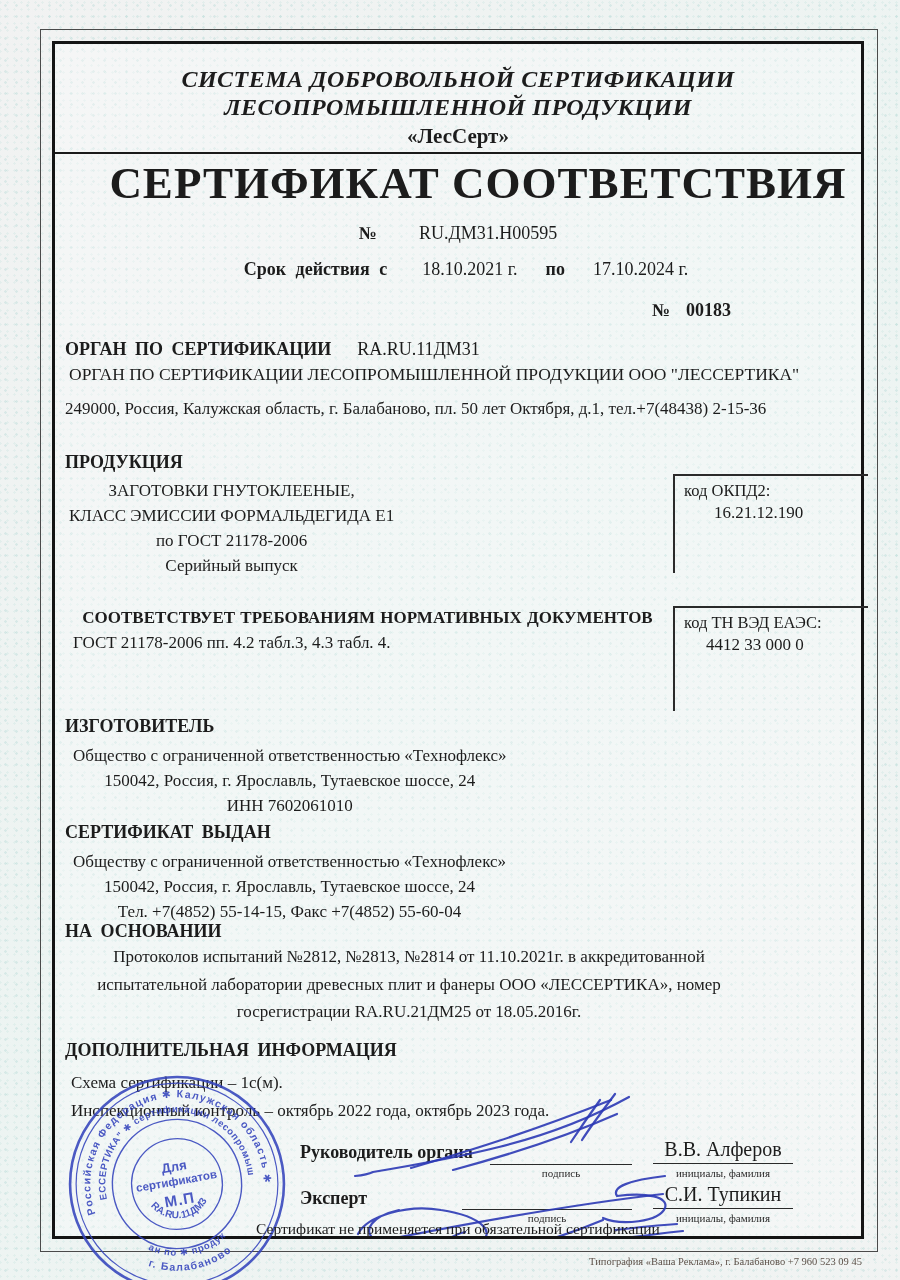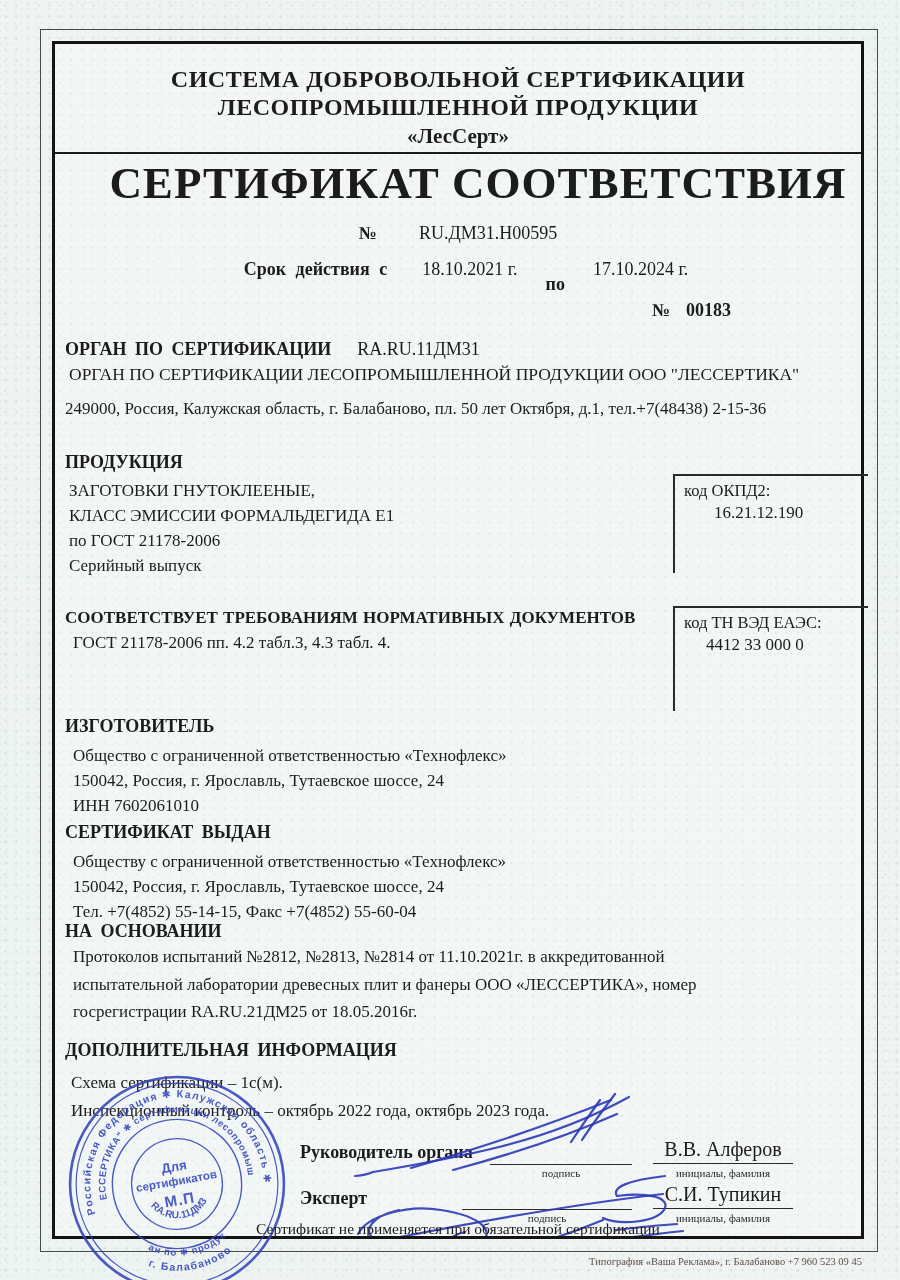--- a/index.html
+++ b/index.html
@@ -9,31 +9,31 @@
     background-color:#edf3f1;
     background-image:
       radial-gradient(rgba(125,192,186,.20) 1px, transparent 1.5px),
       radial-gradient(rgba(150,205,198,.14) 1px, transparent 1.4px),
       linear-gradient(135deg, rgba(255,240,245,.25) 0%, rgba(235,246,244,.3) 50%, rgba(255,244,248,.22) 100%);
     background-size:11px 11px,7px 7px,100% 100%;
     background-position:0 0,4px 6px,0 0;
   }
   .outer-frame{position:absolute;left:40px;top:29px;width:836px;height:1221px;border:1.5px solid #4a4a4a;}
   .cert{position:absolute;left:52px;top:41px;width:806px;height:1192px;border:3px solid #141414;background:rgba(255,255,255,.30);}
-  .abs{position:absolute;}
+  .abs{position:absolute;text-align:center;}
   .header{position:absolute;left:0;top:0;width:100%;height:108px;border-bottom:2px solid #1a1a1a;text-align:center;}
-  .h-line{font-weight:bold;font-size:24px;letter-spacing:.5px;line-height:28px;}
+  .h-line{font-weight:bold;font-size:24px;letter-spacing:.5px;line-height:28px;font-style:italic;}
   .h-line1{margin-top:21px;}
   .h-line3{font-weight:bold;font-size:21px;margin-top:3px;}
   .title{position:absolute;left:0;top:113px;width:100%;text-align:center;font-weight:bold;font-size:45px;letter-spacing:1px;padding-left:20px;}
   .numline{position:absolute;left:0;top:179px;width:100%;display:flex;justify-content:center;gap:42px;font-size:18px;}
   .numline .no{font-weight:bold;}
   .validity{position:absolute;left:0;top:215px;width:100%;display:flex;justify-content:center;font-size:18px;transform:translateX(8px);}
   .validity .b{font-weight:bold;word-spacing:5px;}
-  .validity .g1{margin-left:35px;} .validity .g2{margin-left:28px;margin-top:15px;} .validity .g3{margin-left:28px;}
+  .validity .g1{margin-left:35px;} .validity .g2{margin-left:28px;} .validity .g3{margin-left:28px;}
   .blanknum{position:absolute;left:597px;top:256px;font-size:18px;font-weight:bold;display:flex;gap:16px;}
   .sec-h{font-weight:bold;font-size:18px;word-spacing:4px;}
   .body-t{font-size:17px;}
   .lines p{margin:0 0 0 0;font-size:17px;line-height:25px;}
   .para{font-size:17px;line-height:27.5px;margin:0;}
   .codebox{position:absolute;left:618px;width:178px;border-top:2px solid #2a2a2a;border-left:2px solid #2a2a2a;padding:5px 6px 0 9px;font-size:16.5px;}
   .codebox .val{padding-left:30px;font-size:17px;margin-top:2px;}
   .sig-label{font-weight:bold;font-size:18px;}
   .sig-line{position:absolute;border-bottom:1.5px solid #2a2a2a;}
   .sig-cap{position:absolute;font-size:11px;text-align:center;color:#2a2a2a;}

